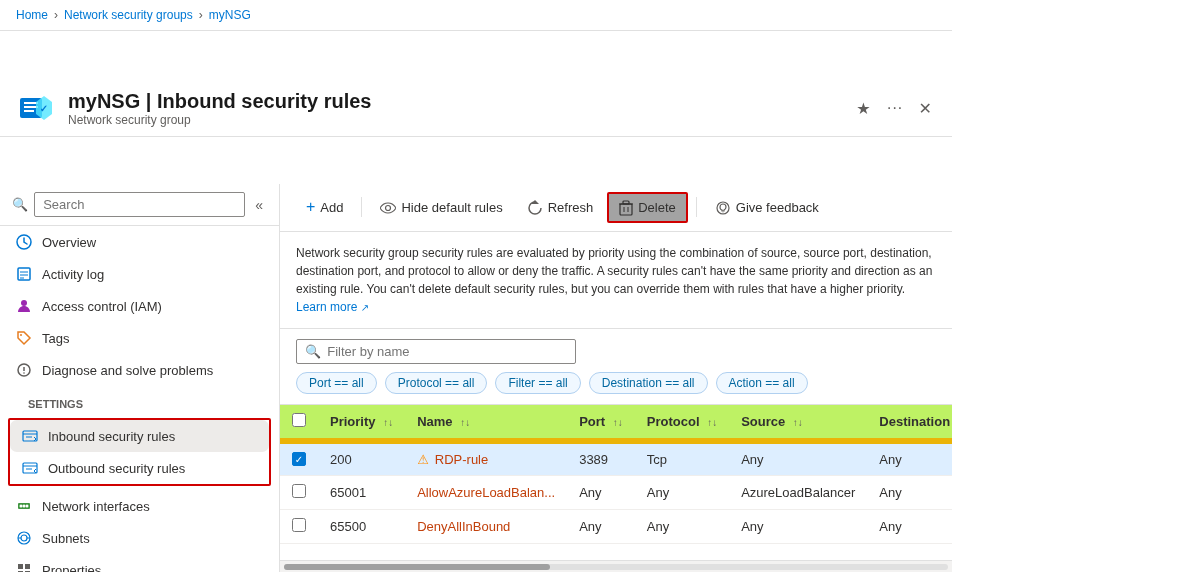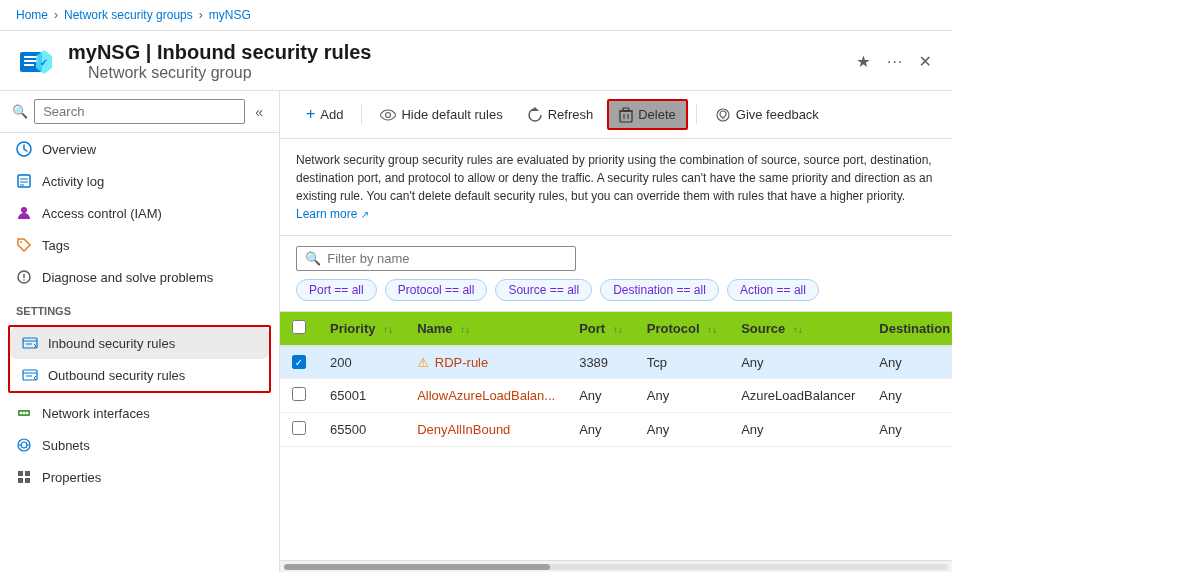--- a/index.html
+++ b/index.html
@@ -1,46 +1,46 @@
 <!DOCTYPE html>
 <html><head>
   <meta charset="utf-8">
   <style>
     * { box-sizing: border-box; margin: 0; padding: 0; }
     body { font-family: 'Segoe UI', Arial, sans-serif; font-size: 13px; color: #333; background: #fff; overflow: hidden; }
 
-    .app-container { display: flex; flex-direction: column; height: 572px; width: 952px; }
+    .app-container { display: flex; flex-direction: column; height: 572px; width: 952px; gap: 47px; }
 
     
     .breadcrumb { display: flex; align-items: center; padding: 8px 16px; font-size: 12px; color: #0078d4; gap: 6px; border-bottom: 1px solid #e0e0e0; background: #fff; }
     .breadcrumb span { color: #605e5c; }
     .breadcrumb a { color: #0078d4; text-decoration: none; cursor: pointer; }
 
     
     .page-header { display: flex; align-items: center; padding: 10px 16px 8px 16px; background: #fff; border-bottom: 1px solid #e0e0e0; }
     .page-header-icon { width: 40px; height: 40px; margin-right: 12px; display: flex; align-items: center; justify-content: center; }
     .page-header-text h1 { font-size: 20px; font-weight: 600; color: #1a1a1a; }
-    .page-header-text .subtitle { font-size: 16px; color: #605e5c; margin-left: 20px; }
+    .page-header-text .subtitle { font-size: 12px; color: #605e5c; }
     .header-actions { margin-left: auto; display: flex; gap: 8px; }
     .header-icon-btn { background: none; border: none; cursor: pointer; font-size: 16px; color: #605e5c; padding: 4px; }
 
     
     .main-layout { display: flex; flex: 1; overflow: hidden; }
 
     
     .sidebar { width: 280px; border-right: 1px solid #e0e0e0; display: flex; flex-direction: column; background: #fff; overflow-y: auto; flex-shrink: 0; }
     .sidebar-search { padding: 8px 12px; border-bottom: 1px solid #e0e0e0; display: flex; align-items: center; gap: 6px; }
     .sidebar-search input { flex: 1; border: 1px solid #8a8886; border-radius: 2px; padding: 4px 8px; font-size: 13px; outline: none; }
     .collapse-btn { background: none; border: none; cursor: pointer; color: #605e5c; font-size: 14px; padding: 2px 4px; }
 
     .sidebar-item { display: flex; align-items: center; padding: 8px 16px; cursor: pointer; gap: 10px; color: #323130; font-size: 13px; text-align: center; }
     .sidebar-item.active { background: #edebe9; border-radius: 7px; }
     .sidebar-item .item-icon { width: 16px; height: 16px; display: flex; align-items: center; justify-content: center; flex-shrink: 0; }
 
-    .settings-label { padding: 12px 16px 4px 16px; font-size: 11px; font-weight: 600; color: #605e5c; text-transform: uppercase; }
+    .settings-label { padding: 12px 16px 4px 16px; font-size: 11px; font-weight: 600; color: #605e5c; text-transform: uppercase; margin-left: 12px; }
 
     .settings-group { border: 2px solid #d00000; margin: 4px 8px; border-radius: 2px; }
     .settings-group .sidebar-item { padding-left: 12px; }
     .settings-group .sidebar-item.active { background: #edebe9; }
 
     
     .content { flex: 1; display: flex; flex-direction: column; overflow: hidden; }
 
     
     .toolbar { display: flex; align-items: center; padding: 8px 16px; border-bottom: 1px solid #e0e0e0; gap: 4px; flex-wrap: wrap; }
@@ -50,26 +50,26 @@
 
     
     .info-section { padding: 12px 16px; font-size: 12px; color: #323130; line-height: 1.5; border-bottom: 1px solid #e0e0e0; }
     .info-section a { color: #0078d4; text-decoration: none; cursor: pointer; }
 
     
     .filter-section { padding: 10px 16px; border-bottom: 1px solid #e0e0e0; }
     .filter-input-wrap { display: flex; align-items: center; border: 1px solid #8a8886; border-radius: 2px; padding: 4px 8px; width: 280px; gap: 6px; margin-bottom: 8px; }
     .filter-input-wrap input { border: none; outline: none; font-size: 13px; flex: 1; }
     .filter-tags { display: flex; gap: 8px; flex-wrap: wrap; }
-    .filter-tag { background: #f0f8ff; border: 1px solid #b0d0f0; border-radius: 12px; padding: 3px 12px; font-size: 12px; color: #6d28d9; cursor: pointer; }
+    .filter-tag { background: #f0f8ff; border: 1px solid #b0d0f0; border-radius: 12px; padding: 3px 12px; font-size: 12px; color: #0369a1; cursor: pointer; }
 
     
     .table-container { flex: 1; overflow: auto; }
     table { width: 100%; border-collapse: collapse; font-size: 13px; }
-    thead tr { background: #84cc16; border-bottom: 2px solid #eab308; }
+    thead tr { background: #bef264; border-bottom: 6px solid #eab308; }
     thead th { padding: 8px 12px; text-align: left; font-weight: 600; color: #323130; white-space: nowrap; border-bottom: 2px solid #e0e0e0; user-select: none; }
     thead th .sort-icon { color: #605e5c; font-size: 10px; margin-left: 4px; }
     tbody tr { border-bottom: 1px solid #f0eeec; }
     tbody tr.selected { background: #ddeeff; }
     tbody td { padding: 8px 12px; color: #323130; }
 
     .checkbox-cell { width: 32px; }
     .row-checkbox { width: 14px; height: 14px; cursor: pointer; accent-color: #0078d4; }
     .checked-box { display: inline-block; width: 14px; height: 14px; background: #0078d4; border: 1px solid #0078d4; border-radius: 2px; display: flex; align-items: center; justify-content: center; cursor: pointer; }
     .checked-box::after { content: '✓'; color: #fff; font-size: 10px; }
@@ -302,21 +302,21 @@
       </div>
 
       <div class="filter-section">
         <div class="filter-input-wrap">
           <span style="color:#605e5c;">🔍</span>
           <input type="text" placeholder="Filter by name" style="">
         </div>
         <div class="filter-tags">
           <span class="filter-tag">Port == all</span>
           <span class="filter-tag">Protocol == all</span>
-          <span class="filter-tag">Source == all</span>
+          <span class="filter-tag">Filter == all</span>
           <span class="filter-tag">Destination == all</span>
           <span class="filter-tag">Action == all</span>
         </div>
       </div>
 
       <div class="table-container">
         <table>
           <thead>
             <tr>
               <th class="checkbox-cell">

